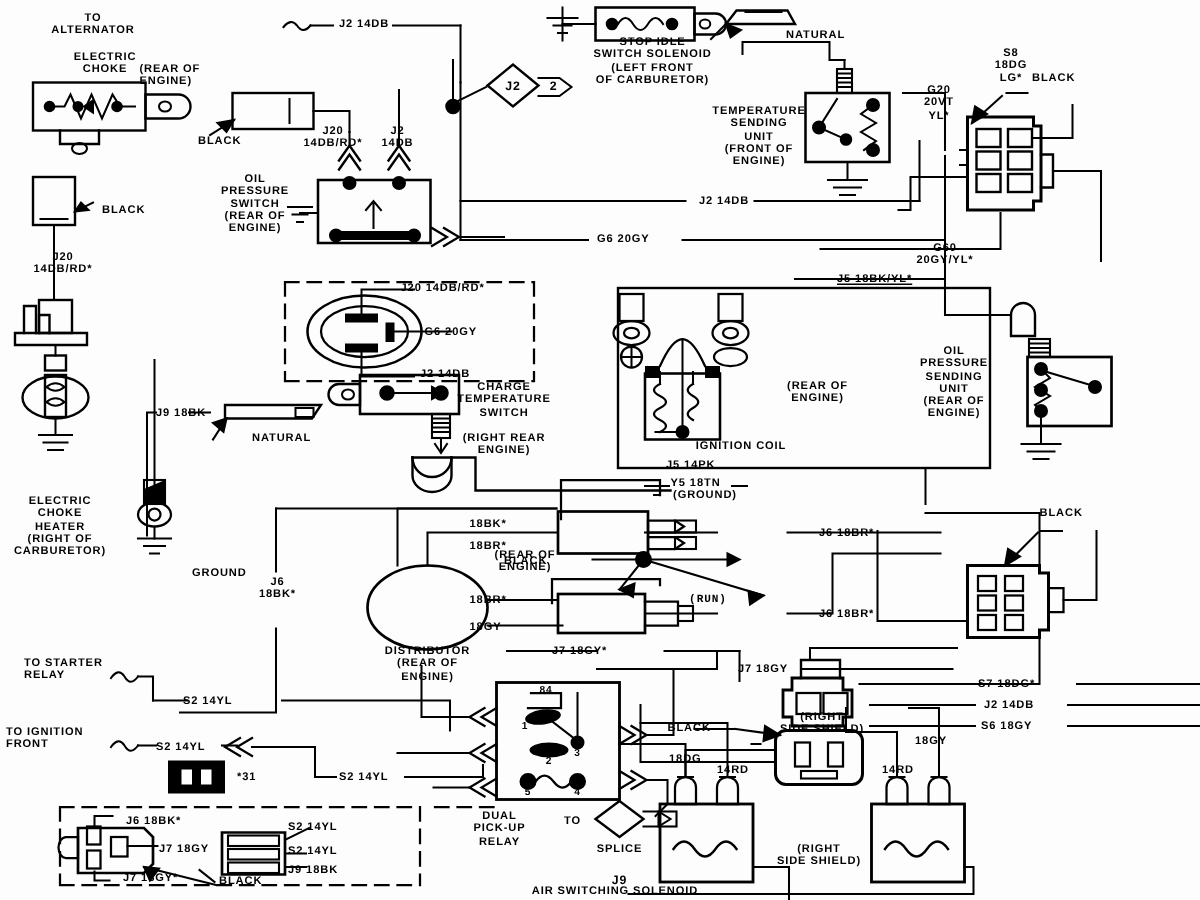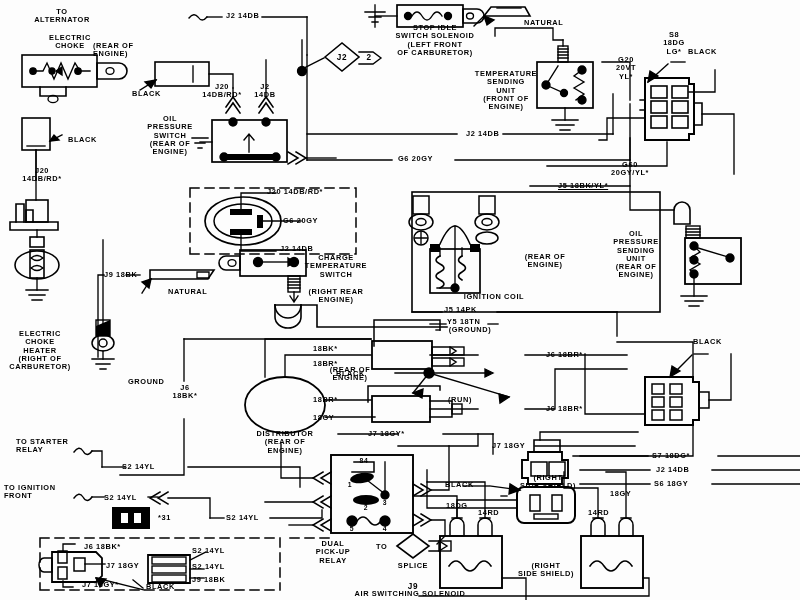--- a/index.html
+++ b/index.html
@@ -631,15 +631,15 @@
 <div class="lbl c big" style="left:413px;top:541px;margin-top:41px;">J9</div>
 <div class="lbl" style="left:158px;top:514px;">*31</div>
 <div class="lbl c sm" style="left:350px;top:481px;">1</div>
 <div class="lbl c sm" style="left:366px;top:504px;">2</div>
 <div class="lbl c sm" style="left:385px;top:499px;">3</div>
 <div class="lbl c sm" style="left:385px;top:525px;">4</div>
 <div class="lbl c sm" style="left:352px;top:525px;">5</div>
 <div class="lbl c sm" style="left:364px;top:457px;">84</div>
 
 <div class="lbl c" style="left:470px;top:326px;">(GROUND)</div>
-<div class="lbl c" style="left:460px;top:396px;">(RUN)</div>
+<div class="lbl c" style="left:472px;top:396px;font-family:Liberation Mono, monospace;">(RUN)</div>
 
 </div>
 
 </body></html>

